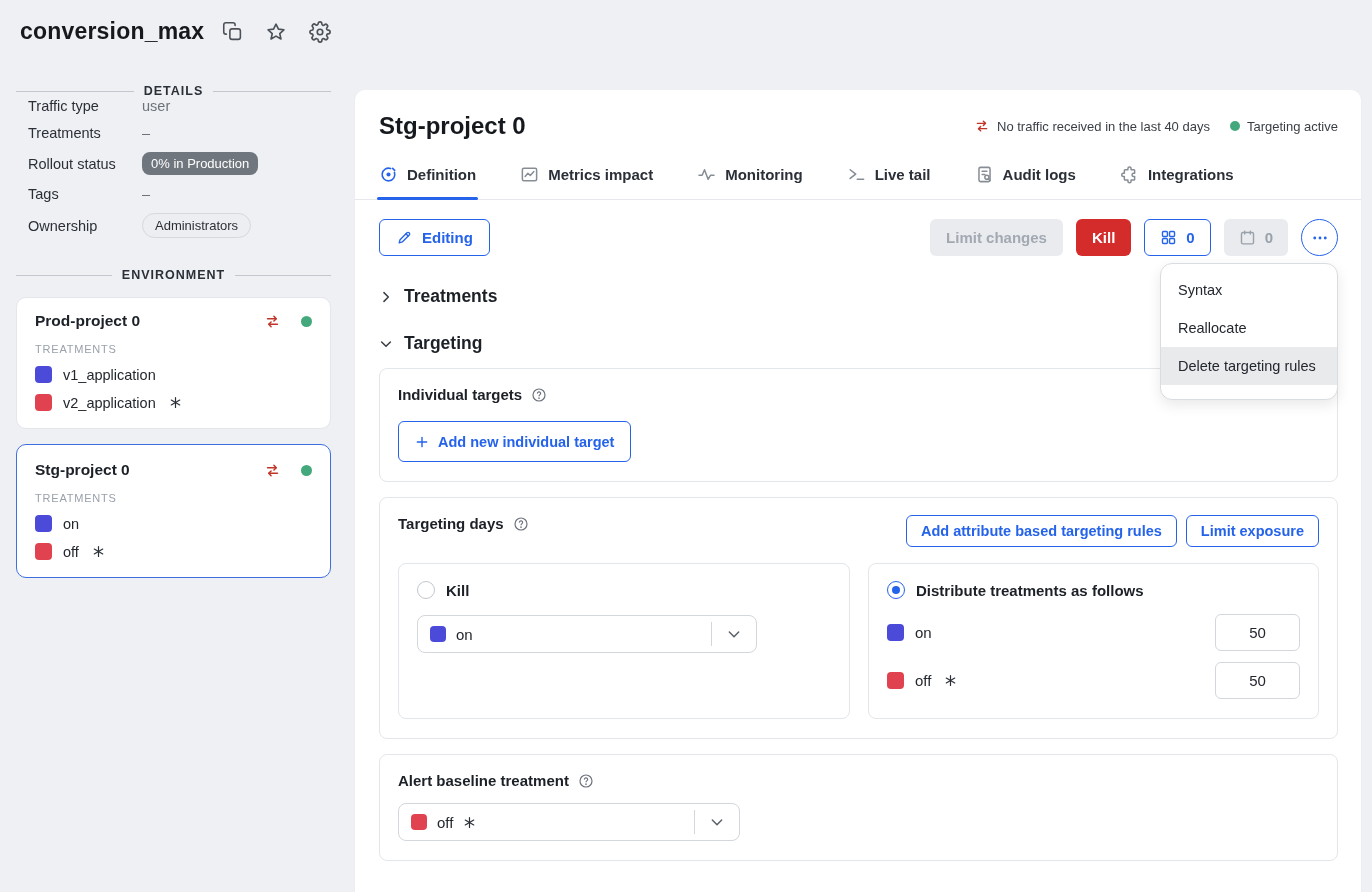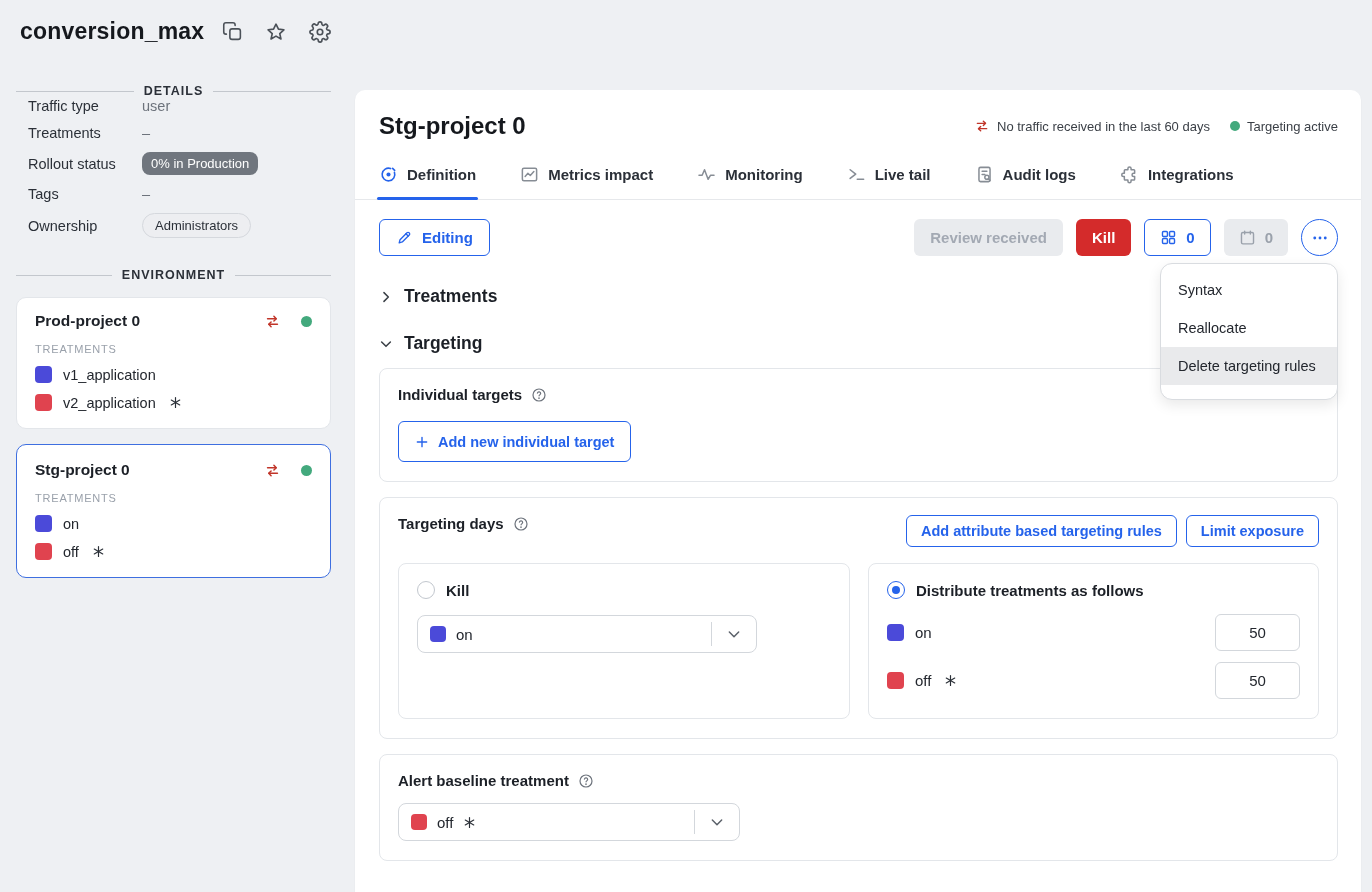--- a/index.html
+++ b/index.html
@@ -271,21 +271,21 @@
       <div class="status-group">
         <span class="status-item">
           <span class="swap-icon">
             <svg width="16" height="16" viewBox="0 0 24 24" fill="none" stroke="currentColor" stroke-width="2.1" stroke-linecap="round" stroke-linejoin="round">
                 <path d="M5 8h12"></path>
                 <path d="M14 4.7 17.3 8 14 11.3"></path>
                 <path d="M19 16H7"></path>
                 <path d="M10 12.7 6.7 16 10 19.3"></path>
               </svg>
           </span>
-          <span>No traffic received in the last 60 days</span>
+          <span>No traffic received in the last 40 days</span>
         </span>
         <span class="status-item">
           <span class="dot"></span>
           <span>Targeting active</span>
         </span>
       </div>
     </div>
 
     <div class="tabs">
       <div class="tab active">
@@ -351,21 +351,21 @@
           <svg width="17" height="17" viewBox="0 0 24 24" fill="none" stroke="currentColor" stroke-width="1.9" stroke-linecap="round" stroke-linejoin="round">
               <path d="M4.5 19.5l1.2-4.4L15.5 5.3a2.1 2.1 0 0 1 3 0l.2.2a2.1 2.1 0 0 1 0 3L8.9 18.3l-4.4 1.2z"></path>
               <path d="M14 6.8l3.2 3.2"></path>
             </svg>
         </span>
         <span>Editing</span>
       </button>
 
       <div class="toolbar-right">
         <button class="btn btn-review">
-          <span>Review received</span>
+          <span>Limit changes</span>
         </button>
         <button class="btn btn-kill">
           <span>Kill</span>
         </button>
         <button class="btn btn-count">
           <span>
             <svg width="17" height="17" viewBox="0 0 24 24" fill="none" stroke="currentColor" stroke-width="2" stroke-linejoin="round">
                 <rect x="3.5" y="3.5" width="7" height="7" rx="1.5"></rect>
                 <rect x="13.5" y="3.5" width="7" height="7" rx="1.5"></rect>
                 <rect x="3.5" y="13.5" width="7" height="7" rx="1.5"></rect>

